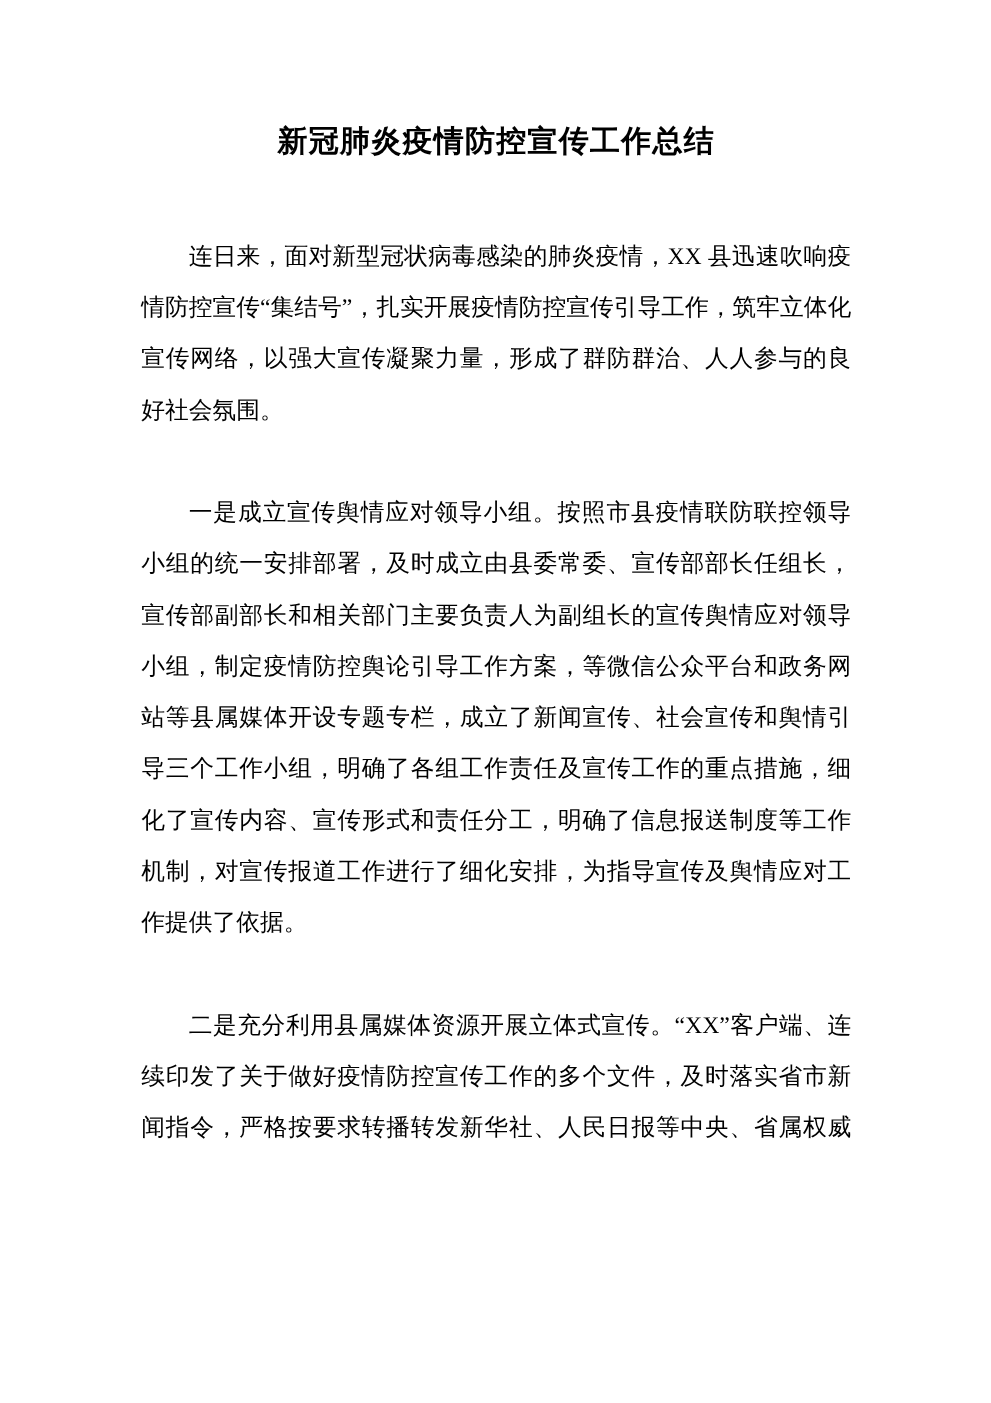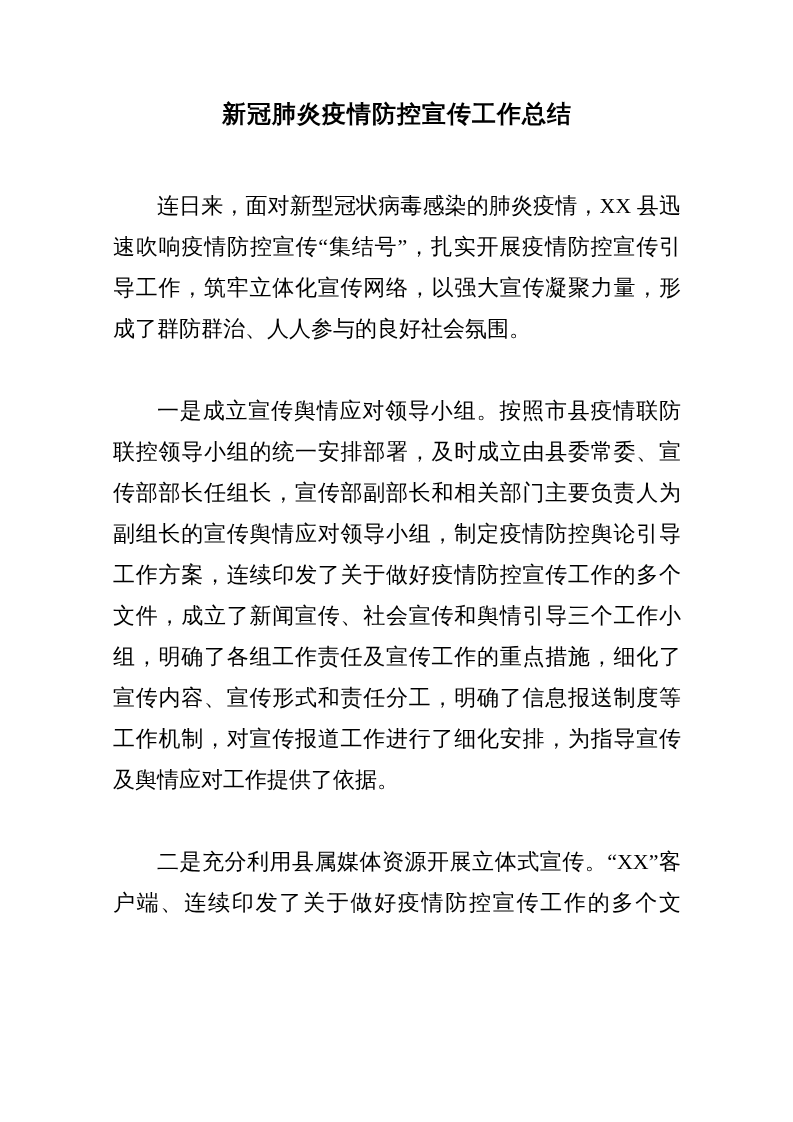--- a/index.html
+++ b/index.html
@@ -21,31 +21,31 @@
   .doc-title {
     margin: 0 0 49px 0;
     font-size: 24px;
     font-weight: bold;
     line-height: 44px;
     text-align: center;
     letter-spacing: 1px;
   }
   .doc-paragraph {
     margin: 0 0 41px 0;
-    font-size: 22px;
+    font-size: 19px;
     line-height: 41px;
     text-align: justify;
     text-indent: 2em;
     word-break: break-all;
   }
 </style>
 </head>
 <body>
 
 <div class="page">
   <h1 class="doc-title">新冠肺炎疫情防控宣传工作总结</h1>
 
   <p class="doc-paragraph">连日来，面对新型冠状病毒感染的肺炎疫情，XX 县迅速吹响疫情防控宣传“集结号”，扎实开展疫情防控宣传引导工作，筑牢立体化宣传网络，以强大宣传凝聚力量，形成了群防群治、人人参与的良好社会氛围。</p>
 
-  <p class="doc-paragraph">一是成立宣传舆情应对领导小组。按照市县疫情联防联控领导小组的统一安排部署，及时成立由县委常委、宣传部部长任组长，宣传部副部长和相关部门主要负责人为副组长的宣传舆情应对领导小组，制定疫情防控舆论引导工作方案，连续印发了关于做好疫情防控宣传工作的多个文件，成立了新闻宣传、社会宣传和舆情引导三个工作小组，明确了各组工作责任及宣传工作的重点措施，细化了宣传内容、宣传形式和责任分工，明确了信息报送制度等工作机制，对宣传报道工作进行了细化安排，为指导宣传及舆情应对工作提供了依据。</p>
+  <p class="doc-paragraph">一是成立宣传舆情应对领导小组。按照市县疫情联防联控领导小组的统一安排部署，及时成立由县委常委、宣传部部长任组长，宣传部副部长和相关部门主要负责人为副组长的宣传舆情应对领导小组，制定疫情防控舆论引导工作方案，等微信公众平台和政务网站等县属媒体开设专题专栏，成立了新闻宣传、社会宣传和舆情引导三个工作小组，明确了各组工作责任及宣传工作的重点措施，细化了宣传内容、宣传形式和责任分工，明确了信息报送制度等工作机制，对宣传报道工作进行了细化安排，为指导宣传及舆情应对工作提供了依据。</p>
 
   <p class="doc-paragraph">二是充分利用县属媒体资源开展立体式宣传。“XX”客户端、连续印发了关于做好疫情防控宣传工作的多个文件，及时落实省市新闻指令，严格按要求转播转发新华社、人民日报等中央、省属权威媒体相关稿件。县电视台在新闻栏目开设“疫情防控 XX 在行动”专栏，播放防疫新闻 XX 余条，播放公告、倡议书等 XX 余篇，每天不间断插播。积极制作推出微视频、微小品、H5 等通俗易懂接地气、群众喜</p>
 </div>
 
 </body></html>

